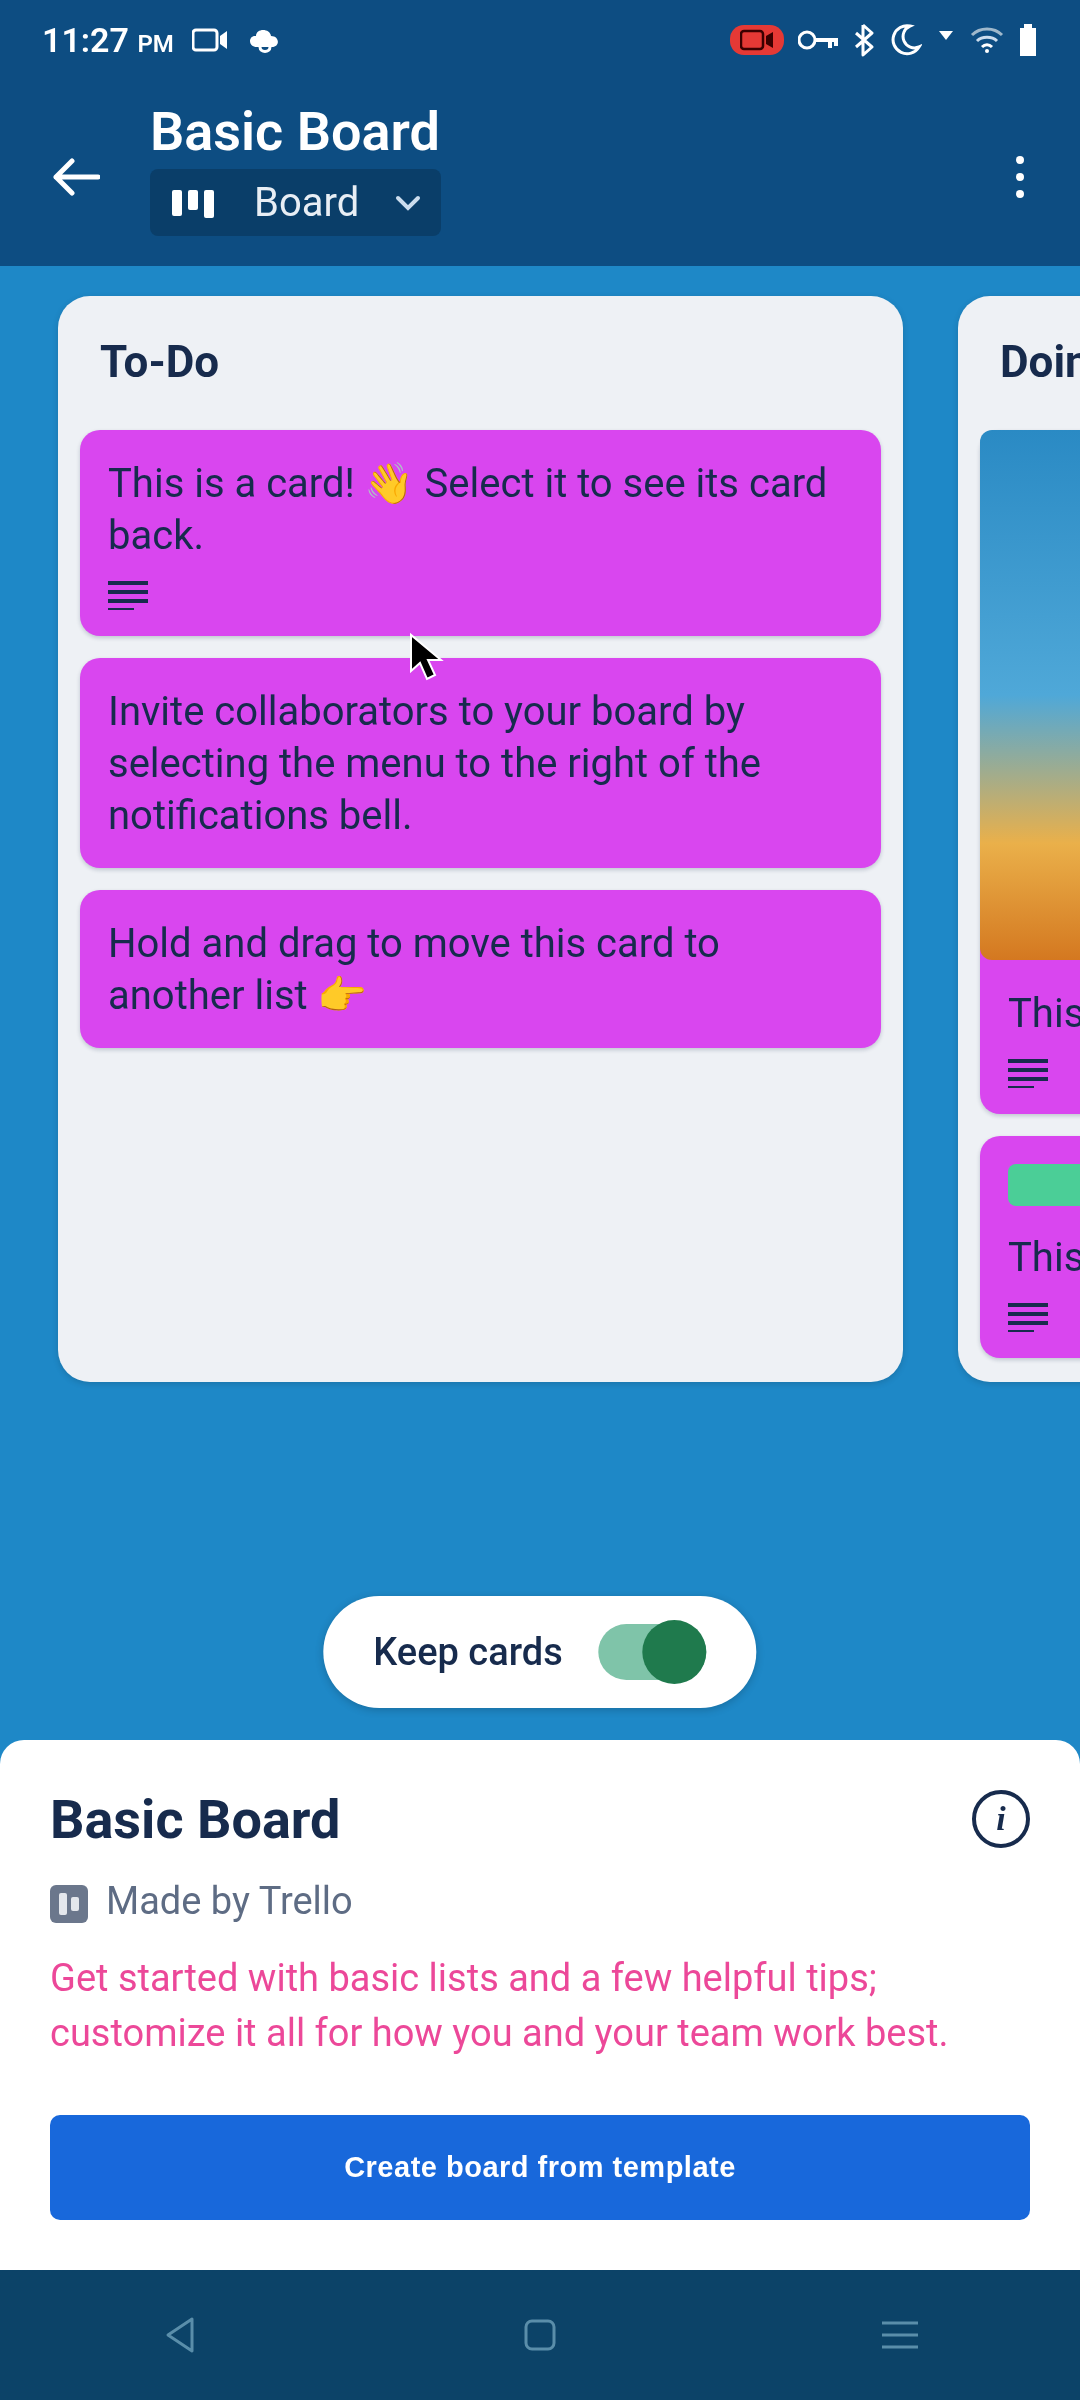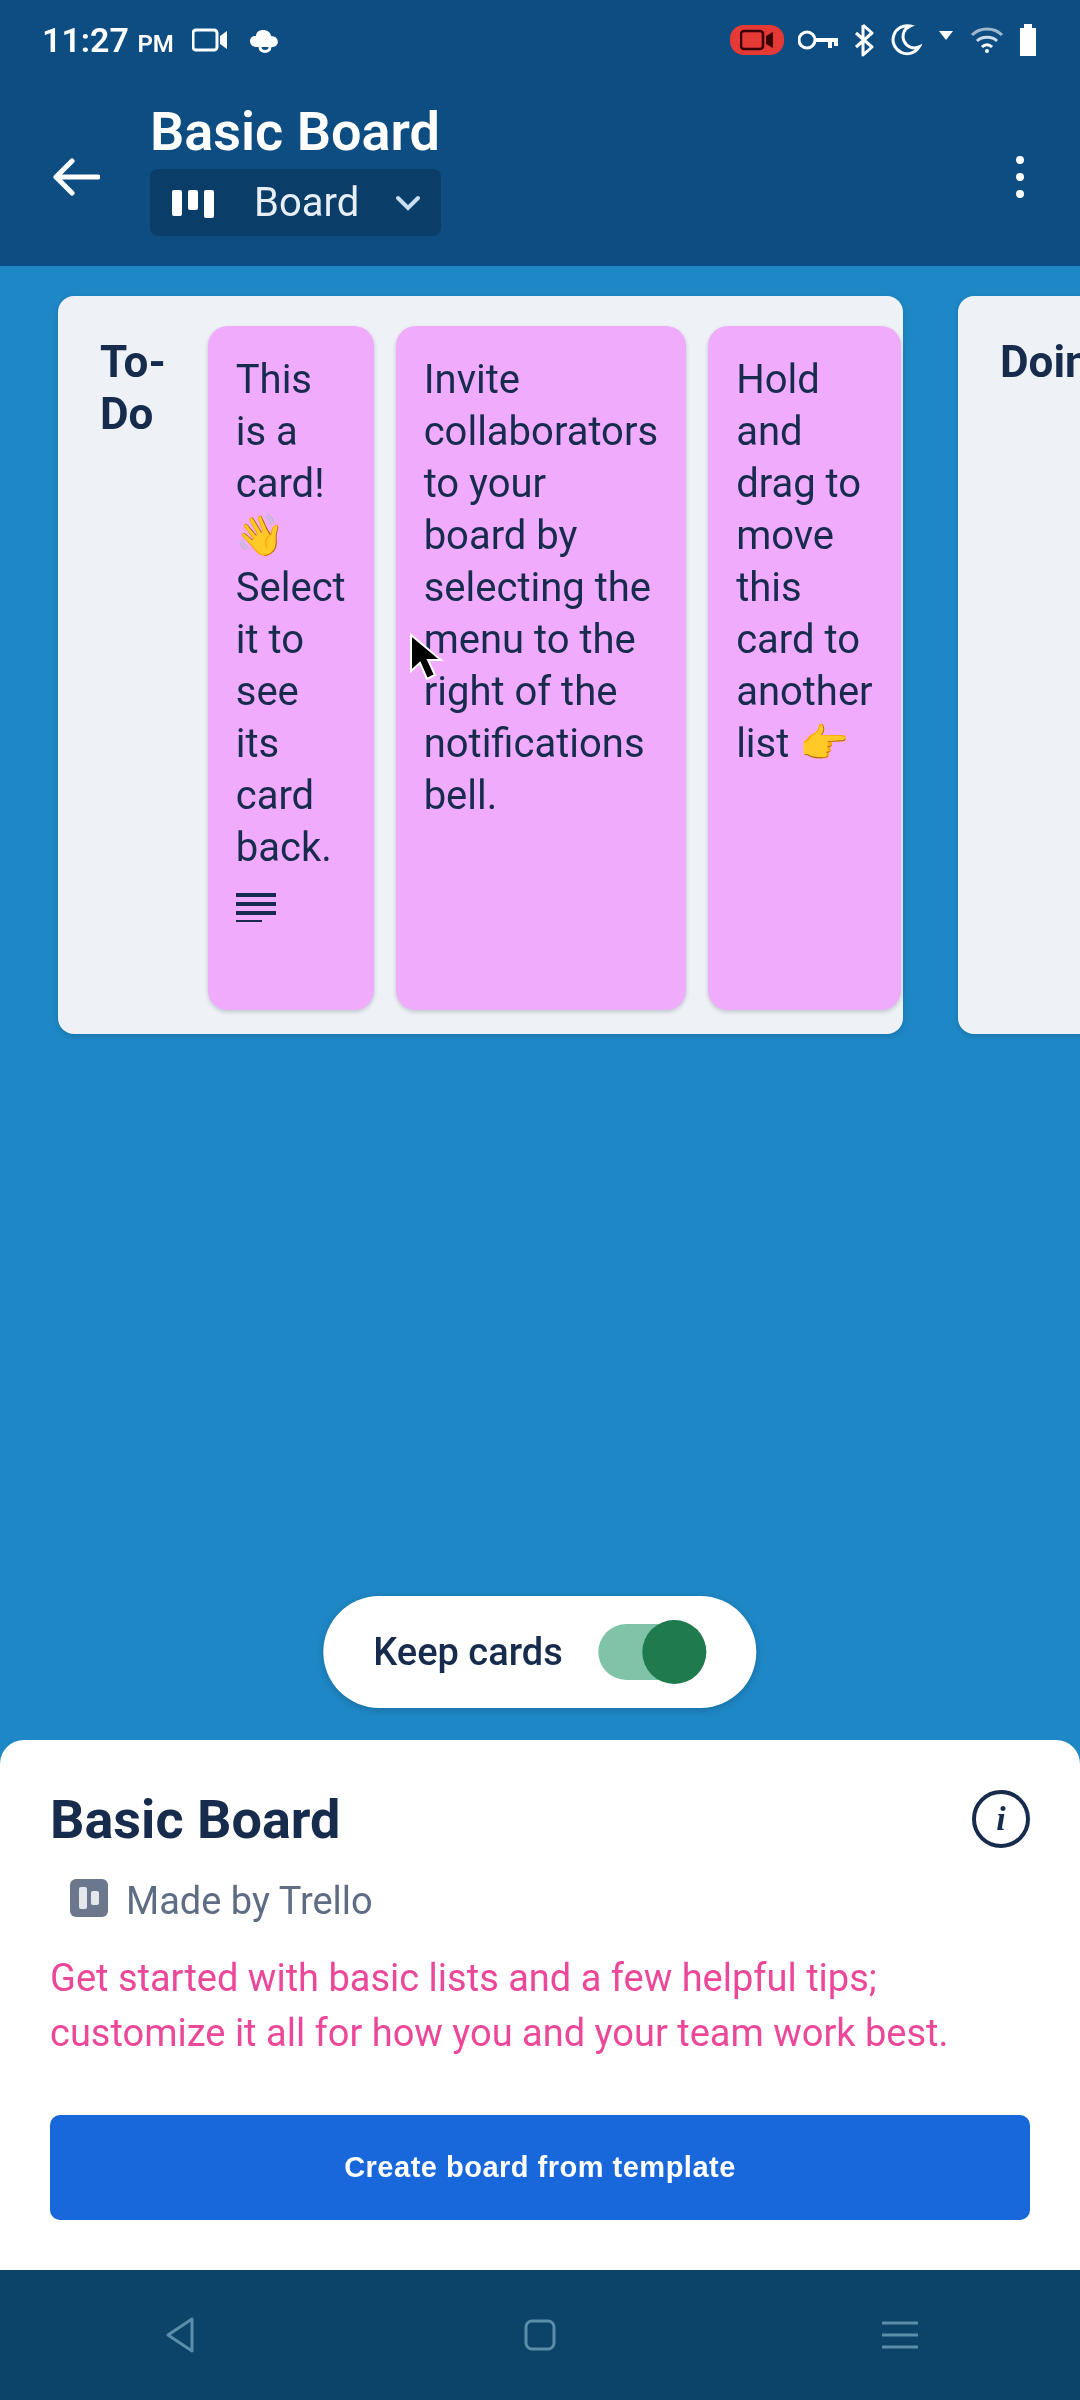--- a/index.html
+++ b/index.html
@@ -50,39 +50,39 @@
   }
   .lists-scroll {
     display: flex;
     gap: 55px;
     position: absolute;
     top: 30px;
     left: 58px;
   }
   .list {
     background: #eef1f5;
-    border-radius: 16px;
+    border-radius: 32px;
     width: 845px;
     padding: 30px 22px 24px 22px;
     display: flex;
-    flex-direction: row;
+    flex-direction: column;
     gap: 22px;
     box-shadow: 0 2px 6px rgba(0,0,0,0.15);
   }
   .list.peek {
     width: 845px;
   }
   .list-title {
     font-size: 44px;
     font-weight: 700;
     color: #172b4d;
     padding: 10px 20px 20px 20px;
   }
   .card {
-    background: #f0abfc;
+    background: #d946ef;
     border-radius: 20px;
     padding: 28px 28px 26px 28px;
     box-shadow: 0 2px 4px rgba(9,30,66,0.2);
     display:flex; flex-direction:column; gap:18px;
   }
   .card-text {
     font-size: 40px;
     color: #172b4d;
     line-height: 1.3;
   }
@@ -127,21 +127,21 @@
     background:#fff;
     border-top-left-radius: 24px;
     border-top-right-radius: 24px;
     padding: 48px 50px 50px 50px;
     display:flex; flex-direction:column; gap:28px;
   }
   .sheet-header { display:flex; justify-content:space-between; align-items:center;}
   .sheet-title { font-size: 54px; font-weight:700; color:#172b4d;}
   .info-icon { width:58px; height:58px; border:4px solid #172b4d; border-radius:50%; display:flex; align-items:center; justify-content:center;}
   .info-icon span { font-size:34px; font-weight:700; color:#172b4d; font-style:italic; font-family: Georgia, serif;}
-  .made-by { display:flex; align-items:flex-start; gap:18px;margin-left:20px; }
+  .made-by { display:flex; align-items:flex-end; gap:18px; }
   .trello-badge { width:38px; height:38px; background:#6b778c; border-radius:6px; display:flex; align-items:center; justify-content:center; gap:4px; padding:6px;}
   .trello-badge div { width:8px; background:#e4e7ec; border-radius:2px;}
   .made-by-text { font-size: 38px; color:#5e6c84;}
   .sheet-desc { font-size: 38px; color:#ec4899; line-height:1.45;}
   .create-btn {
     background:#1868db; color:#fff; border:none; border-radius:10px;
     font-size:29px; font-weight:600; padding:36px 0; width:100%;
     letter-spacing:0.5px;
     margin-top: 26px;
   }

